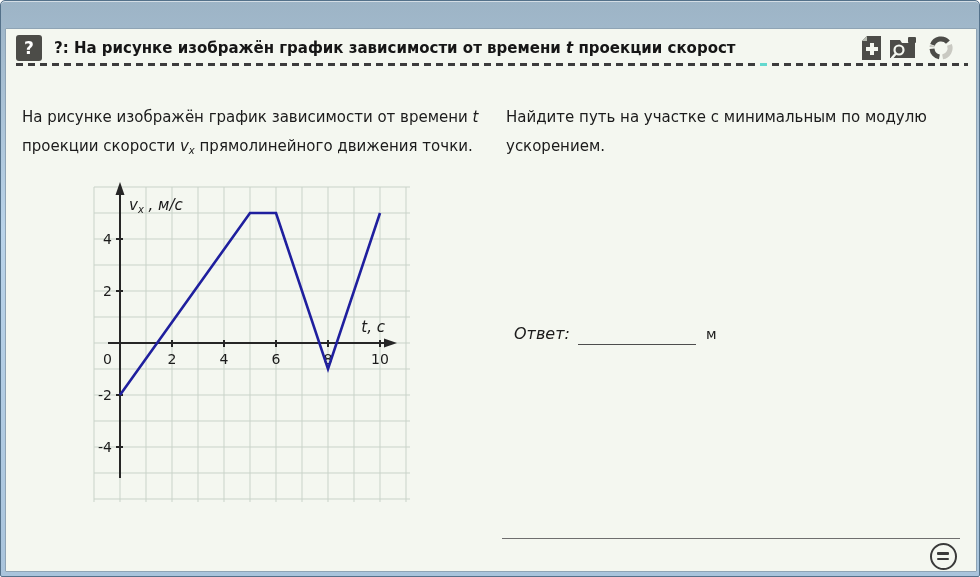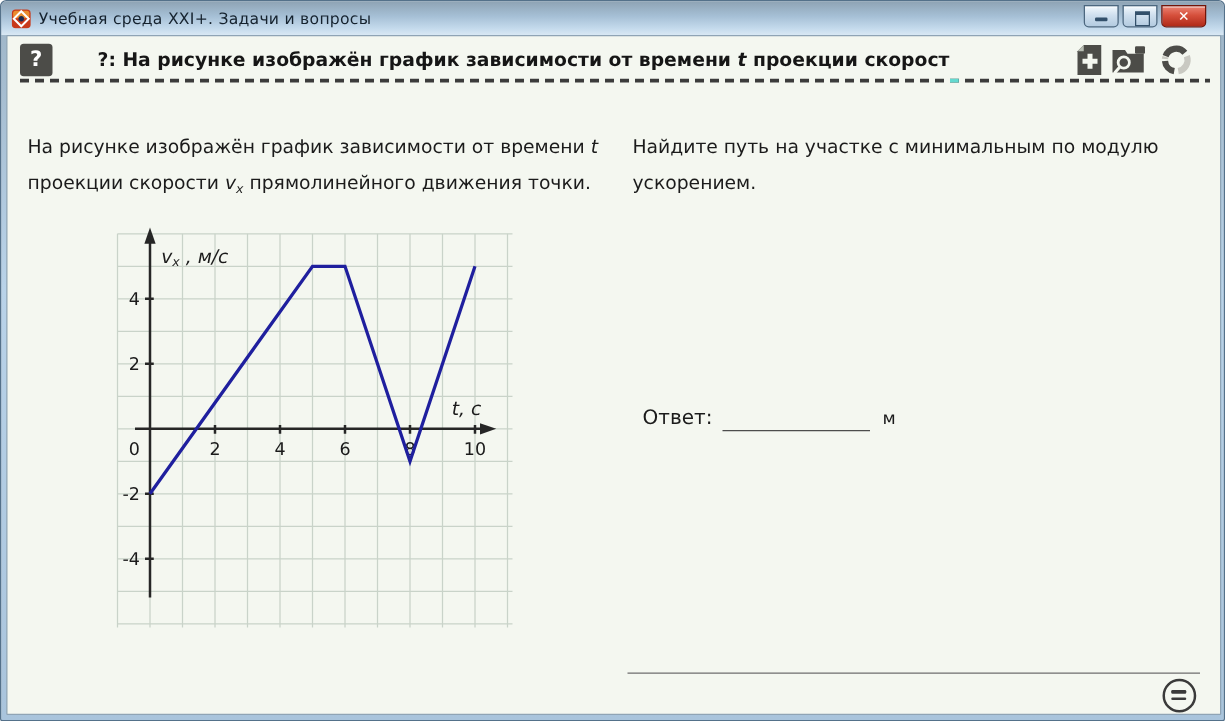--- a/index.html
+++ b/index.html
@@ -28,21 +28,21 @@
     background:#33506b; border-radius:1px; }
   .wbtn.max::after { content:""; position:absolute; left:9px; top:4px; width:10px; height:8px;
     border:1.5px solid #33506b; border-top-width:3px; }
   
   .content { position:absolute; left:4px; top:27px; width:972px; height:544px;
     background:#f4f7f0; border:1px solid #8fa4b5; border-radius:1px; }
   .help-box { position:absolute; left:10px; top:6px; width:26px; height:26px; border-radius:3px;
     background:#4c4c48; color:#fff; font-weight:bold; font-size:17px;
     display:flex; align-items:center; justify-content:center; }
   .q-header { position:absolute; left:48px; top:6px; height:26px; line-height:26px; right:130px;
-    font-weight:bold; font-size:15px; color:#161616; white-space:nowrap; overflow:hidden;margin-left:24px; }
+    font-weight:bold; font-size:15px; color:#161616; white-space:nowrap; overflow:hidden; }
   .q-header i { font-weight:bold; }
   .tool-btn { position:absolute; top:5px; width:30px; height:28px; display:flex;
     align-items:center; justify-content:center; cursor:pointer; }
   .tb1 { left:850px; } .tb2 { left:882px; } .tb3 { left:920px; }
   .dashline { position:absolute; left:10px; top:34px; width:952px; height:3px;
     background:repeating-linear-gradient(90deg,#3c3c3c 0 7px,transparent 7px 12px); }
   .dash-accent { position:absolute; left:744px; top:0; width:7px; height:3px; background:#63d9cf; }
   .para { position:absolute; font-size:15px; line-height:29px; color:#1b1b1b; }
   .para-left { left:16px; top:74px; width:478px; }
   .para-right { left:500px; top:74px; width:428px; }
@@ -51,50 +51,36 @@
   
   .chart { position:absolute; left:74px; top:149px; }
   .chart .grid { stroke:#c9d3c9; stroke-width:1; }
   .chart .axis { stroke:#262626; stroke-width:2; }
   .chart .axisfill { fill:#262626; }
   .chart .tick { font-size:14px; fill:#1b1b1b; font-family:"DejaVu Sans",sans-serif; }
   .chart .alabel { font-size:15px; font-style:italic; fill:#1b1b1b; font-family:"DejaVu Sans",sans-serif; }
   
   .answer-row { position:absolute; left:508px; top:295px; display:flex; align-items:baseline;
     font-size:16px; color:#1b1b1b; }
-  .answer-label { margin-right:8px; }
+  .answer-label { font-style:italic; margin-right:8px; }
   .answer-input { width:118px; border:none; outline:none; background:transparent;
     border-bottom:1px solid #4d4d4d; height:20px; font-size:15px; font-family:inherit; }
   .answer-unit { margin-left:10px; font-size:14px; }
   .bottom-sep { position:absolute; left:496px; top:509px; width:458px; height:1px; background:#6e6e6e; }
   .menu-btn { position:absolute; left:922px; top:512px; width:30px; height:30px; cursor:pointer;
     display:flex; align-items:center; justify-content:center; }
   .eq-circle { width:27px; height:27px; border:2.5px solid #3a3a3a; border-radius:50%;
     display:flex; flex-direction:column; align-items:center; justify-content:center; gap:3px; }
   .eq-circle span { display:block; width:12px; height:2.5px; background:#3a3a3a; border-radius:1px; }
 </style>
 </head>
 <body>
 
 <div class="window">
 
-  <div class="titlebar">
-    <svg class="app-icon" viewBox="0 0 16 16">
-      <rect x="0.5" y="0.5" width="15" height="15" rx="3" fill="#c8391b"></rect>
-      <rect x="1.5" y="1.5" width="13" height="6" rx="2" fill="#ef9b31" opacity="0.85"></rect>
-      <path d="M8 2 L14 8 L8 14 L2 8 Z" fill="none" stroke="#ffffff" stroke-width="1.6"></path>
-      <circle cx="8" cy="8" r="2.2" fill="#1d2b4f"></circle>
-    </svg>
-    <span class="win-title">Учебная среда XXI+. Задачи и вопросы</span>
-    <div class="winbtns">
-      <div class="wbtn min"></div>
-      <div class="wbtn max"></div>
-      <div class="wbtn close">✕</div>
-    </div>
-  </div>
 
   <div class="content">
 
     <div class="help-box">?</div>
 
     <div class="q-header"><span>?: На рисунке изображён график зависимости от времени </span><i>t</i><span> проекции скорост</span></div>
 
     <div class="tool-btn tb1">
       <svg width="23" height="26" viewBox="0 0 23 26">
         <path d="M7 1 H21 V25 H2 V6 Z" fill="#4c4c48"></path>

